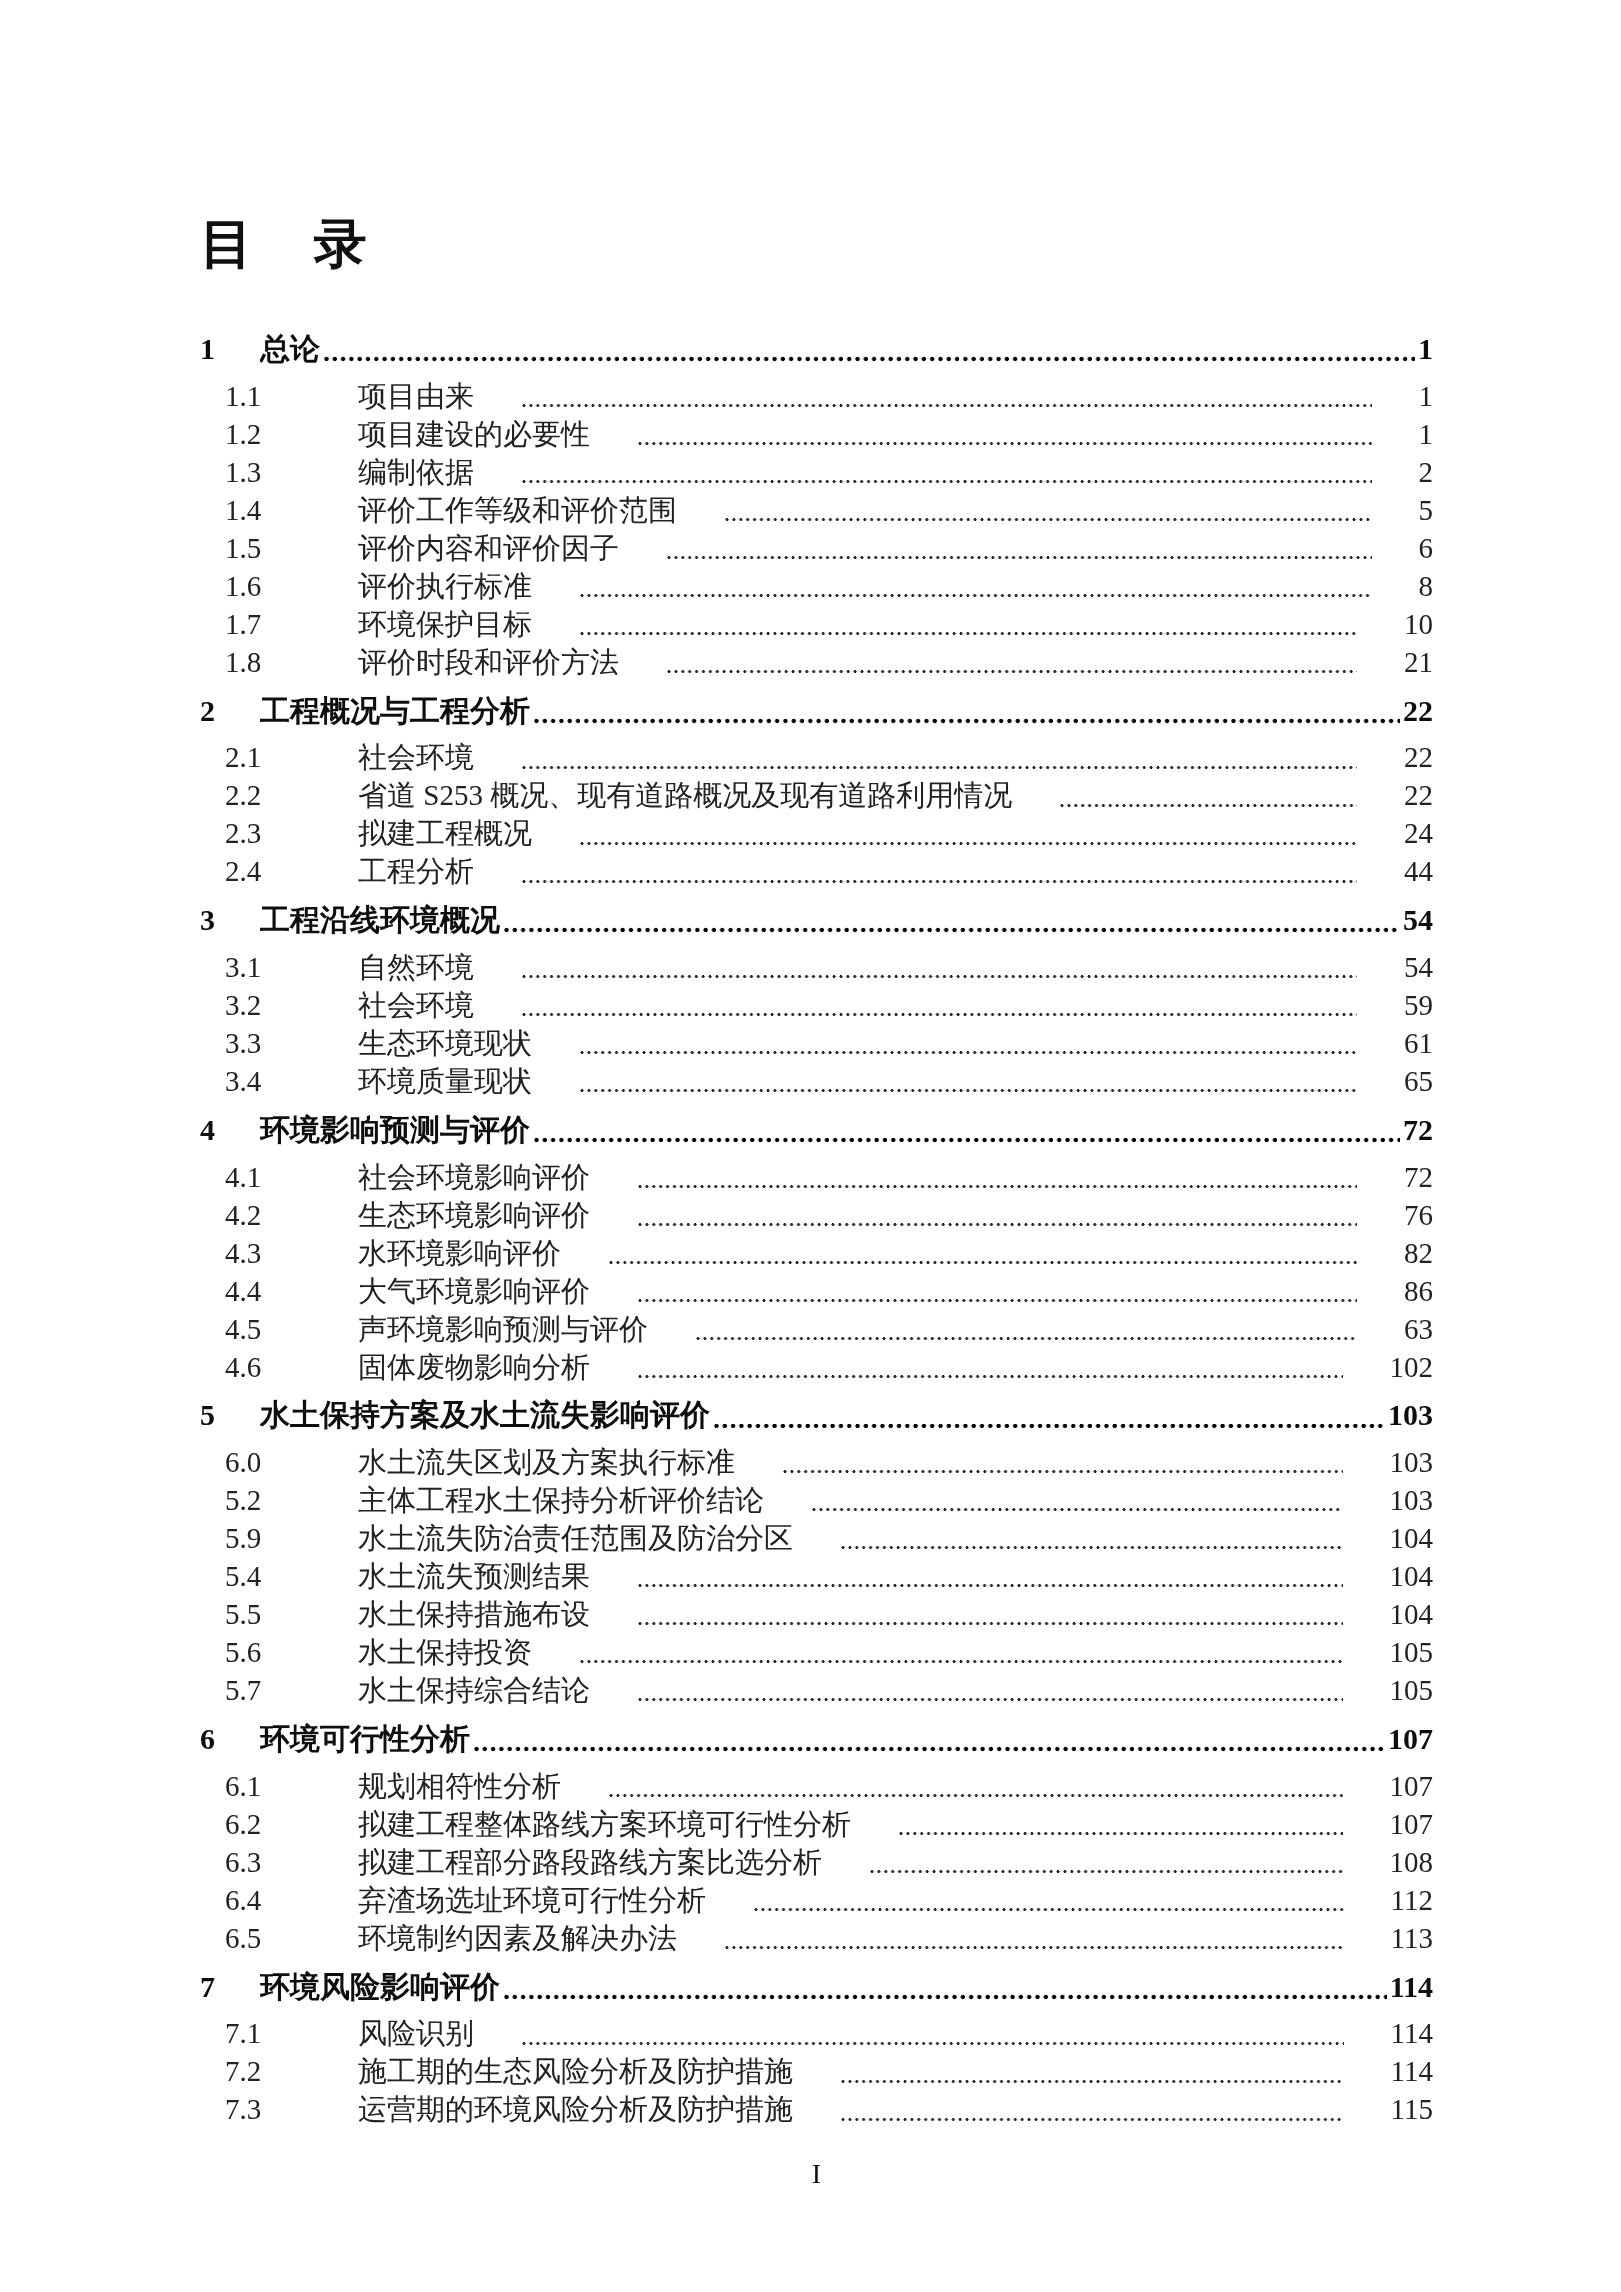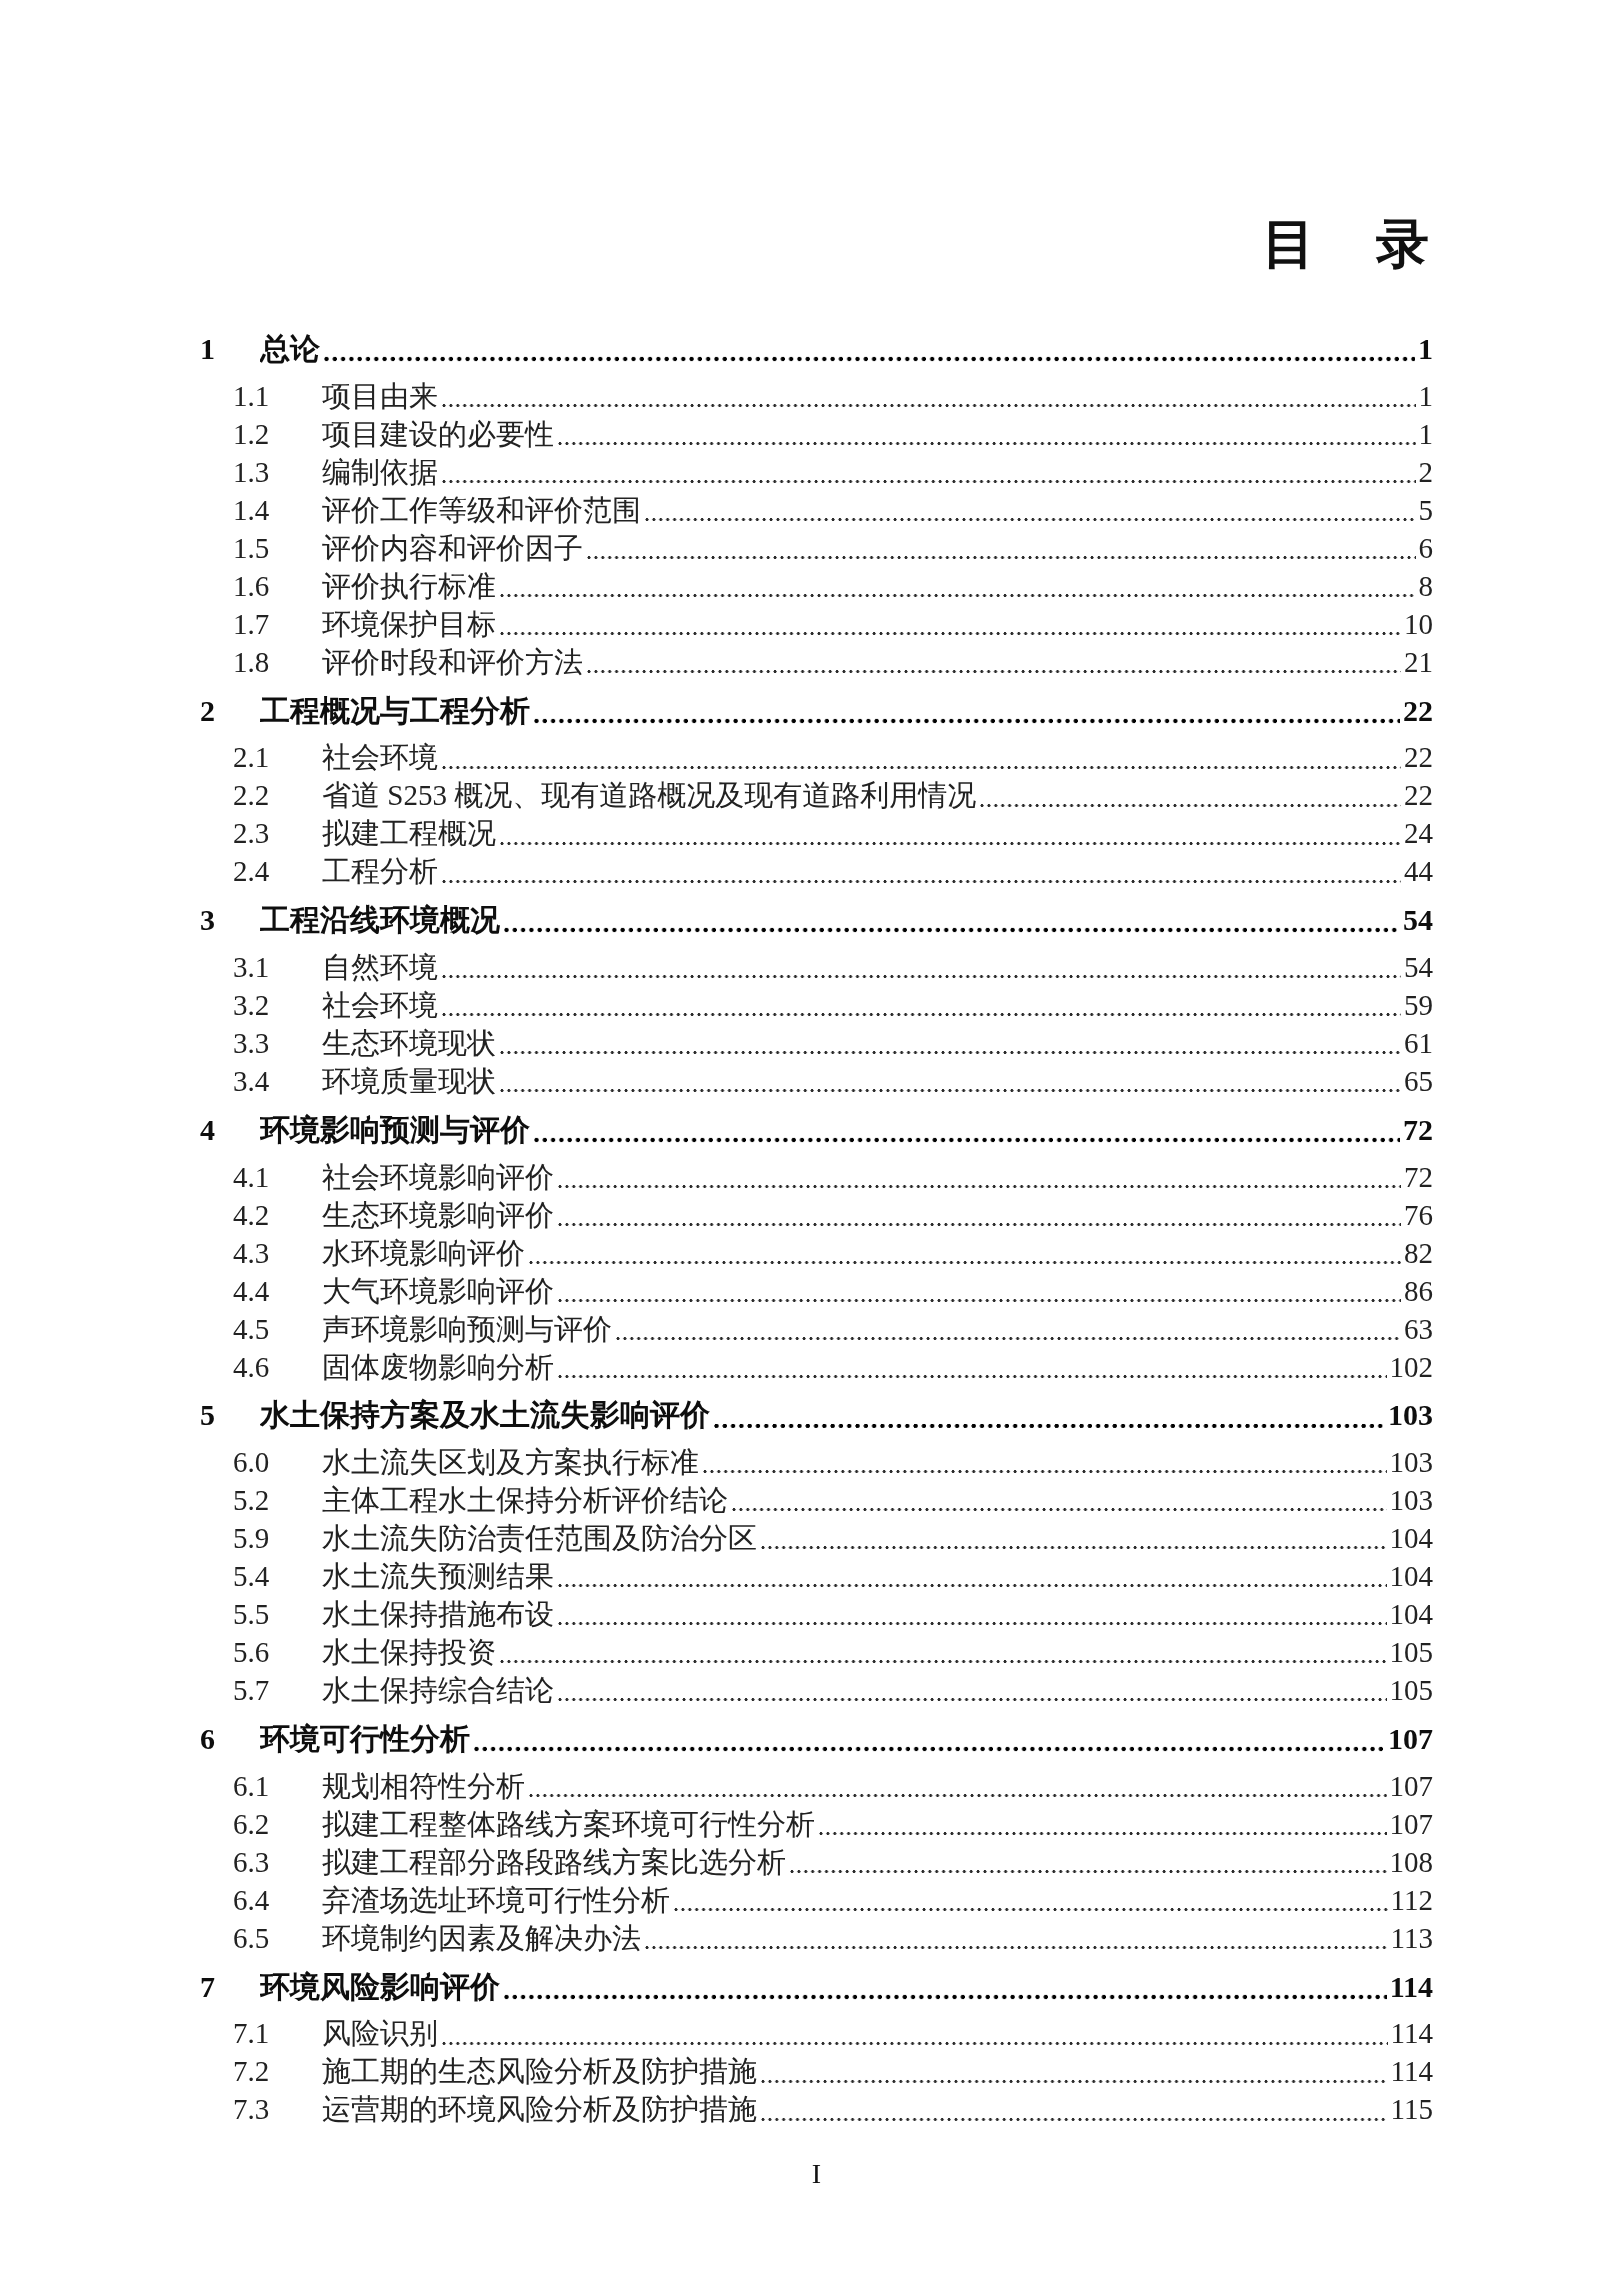--- a/index.html
+++ b/index.html
@@ -18,21 +18,21 @@
   .doc-page {
     box-sizing: border-box;
     width: 100%;
     height: 100%;
     padding: 210px 188px 0 200px;
     position: relative;
   }
   .doc-title {
     font-size: 53px;
     font-weight: bold;
-    text-align: right;
+    text-align: left;
     letter-spacing: 3.9px;
     line-height: 69px;
     margin: 0 0 51px 0;
     color: #111;
   }
   #toc {
     width: 100%;
   }
   .row {
     display: flex;
@@ -74,22 +74,23 @@
     width: 60px;
   }
   .row.chapter .leader {
     height: 5.9px;
     margin-bottom: 5.9px;
     background-image: radial-gradient(circle at 2.5px 2.9px, #000000 1.9px, rgba(0,0,0,0) 2.4px);
     background-size: 8.3px 5.9px;
   }
   
   .row.sub {
-    margin-left: 33px;
+    margin-left: 25px;
     color: #222;
+    gap: 44px;
   }
   .row.sub .num {
     width: 89px;
   }
   .page-footer {
     position: absolute;
     bottom: 103px;
     left: 200px;
     right: 188px;
     text-align: center;

